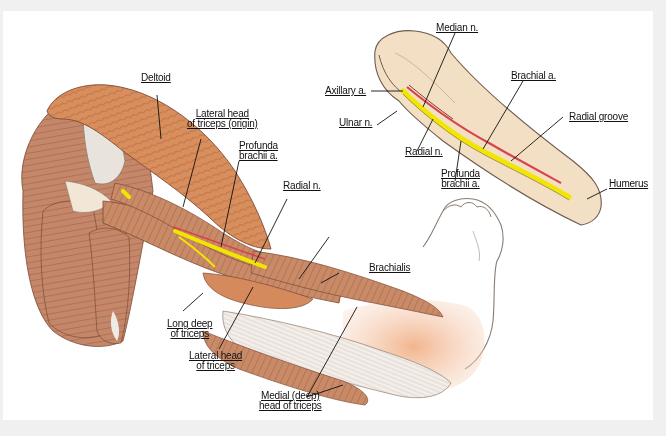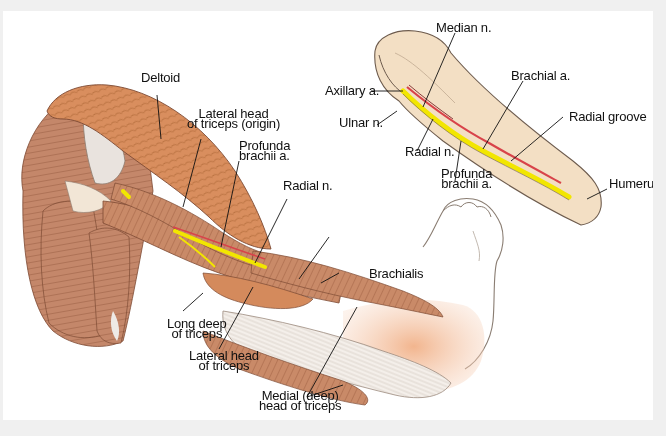--- a/index.html
+++ b/index.html
@@ -13,25 +13,26 @@
     .canvas {
       position: absolute;
       left: 3px; top: 11px;
       width: 650px; height: 409px;
       background: #ffffff;
       overflow: hidden;
     }
     svg.illus { position: absolute; left: 0; top: 0; }
     .lbl {
       position: absolute;
-      font-size: 13px;
+      font-size: 10px;
       line-height: 10px;
       color: #111;
       letter-spacing: -0.2px;
       white-space: nowrap;
+      text-decoration: underline;
     }
     .lbl.c { text-align: center; }
     .lbl span { display: block; }
   </style>
 </head>
 <body>
 
 <div class="canvas">
   <svg class="illus" width="650" height="409" viewBox="0 0 650 409">
     <defs>
@@ -129,21 +130,21 @@
   <div class="lbl c" style="left:138px; top:62px;">Deltoid</div>
   <div class="lbl c" style="left:184px; top:98px;">
     <span>Lateral head</span>
     <span>of triceps (origin)</span>
   </div>
   <div class="lbl" style="left:236px; top:130px;">
     <span>Profunda</span>
     <span>brachii a.</span>
   </div>
   <div class="lbl" style="left:280px; top:170px;">Radial n.</div>
-  <div class="lbl" style="left:366px; top:258px;">Brachialis</div>
+  <div class="lbl" style="left:366px; top:252px;">Brachialis</div>
   <div class="lbl c" style="left:164px; top:308px;">
     <span>Long deep</span>
     <span>of triceps</span>
   </div>
   <div class="lbl c" style="left:186px; top:340px;">
     <span>Lateral head</span>
     <span>of triceps</span>
   </div>
   <div class="lbl c" style="left:256px; top:380px;">
     <span>Medial (deep)</span>

